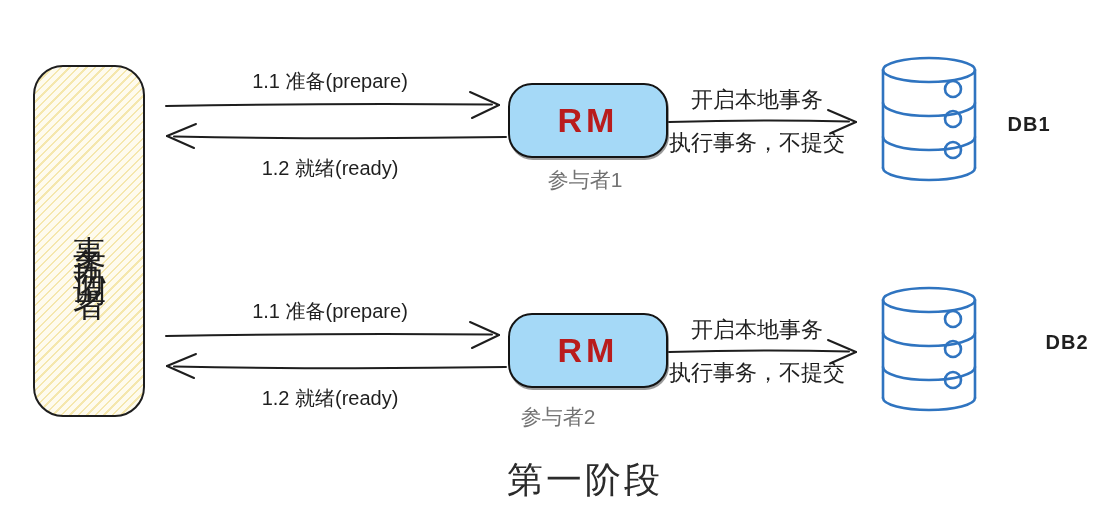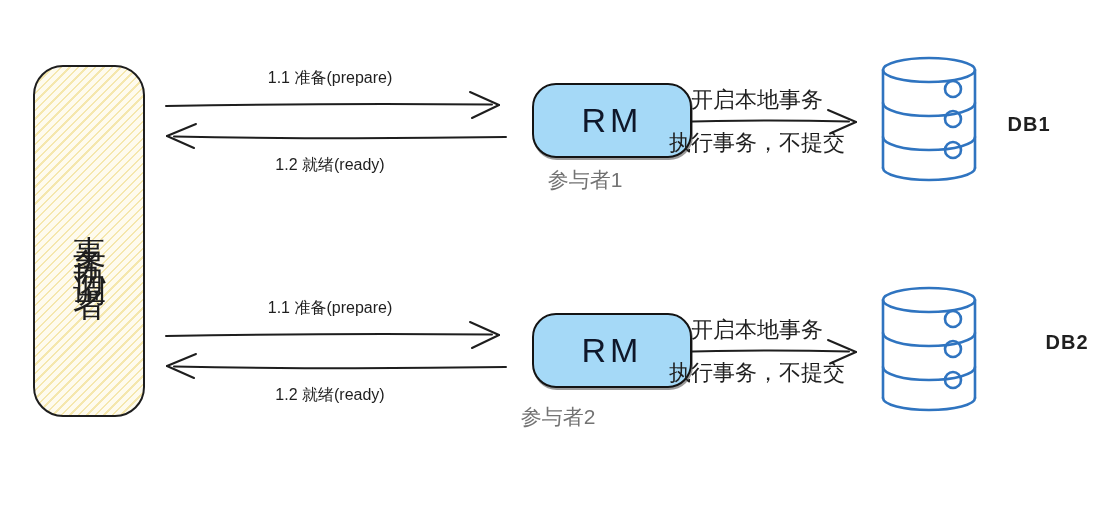--- a/index.html
+++ b/index.html
@@ -33,43 +33,43 @@
     writing-mode: vertical-rl;
     text-orientation: upright;
     font-size: 33px;
     letter-spacing: 13px;
     color: #1e1e1e;
   }
 
   
   .node-rm {
     position: absolute;
-    left: 532px;
+    left: 508px;
     width: 160px; height: 75px;
     box-sizing: border-box;
     background: #a5d9f7;
     border: 2.5px solid #141414;
     border-radius: 24px;
     display: flex; align-items: center; justify-content: center;
-    font-size: 34px; font-weight: 400; letter-spacing: 4px;
-    color: #0f172a;
+    font-size: 34px; font-weight: 700; letter-spacing: 4px;
+    color: #b91c1c;
     box-shadow: 1px 2px 0 rgba(30,30,30,0.45);
   }
   .node-rm.row1 { top: 83px; }
   .node-rm.row2 { top: 313px; }
 
   
   .txt {
     position: absolute;
     transform: translateX(-50%);
     white-space: nowrap;
     text-align: center;
     color: #1f1f1f;
   }
-  .lbl-msg   { font-size: 16px; font-weight: 500; }
+  .lbl-msg   { font-size: 20px; font-weight: 500; }
   .lbl-tx    { font-size: 22px; }
   .lbl-cap   { font-size: 21px; color: #737373; }
   .lbl-db    { font-size: 20px; font-weight: 600; letter-spacing: 1px; }
   .phase-title { font-size: 36px; font-weight: 500; letter-spacing: 3px; color: #2b2b2b; }
 
   
   #prepare1 { left: 330px; top: 68px; }
   #ready1   { left: 330px; top: 155px; }
   #tx1a     { left: 757px; top: 85px; }
   #tx1b     { left: 757px; top: 128px; }
@@ -174,14 +174,15 @@
   <div class="txt lbl-cap" id="cap1">参与者1</div>
   <div class="txt lbl-db" id="dblbl1">DB1</div>
 
   <div class="txt lbl-msg" id="prepare2">1.1 准备(prepare)</div>
   <div class="txt lbl-msg" id="ready2">1.2 就绪(ready)</div>
   <div class="txt lbl-tx" id="tx2a">开启本地事务</div>
   <div class="txt lbl-tx" id="tx2b">执行事务，不提交</div>
   <div class="txt lbl-cap" id="cap2">参与者2</div>
   <div class="txt lbl-db" id="dblbl2">DB2</div>
 
+  <div class="txt phase-title" id="title">第一阶段</div>
 
 </div>
 
 </body></html>

